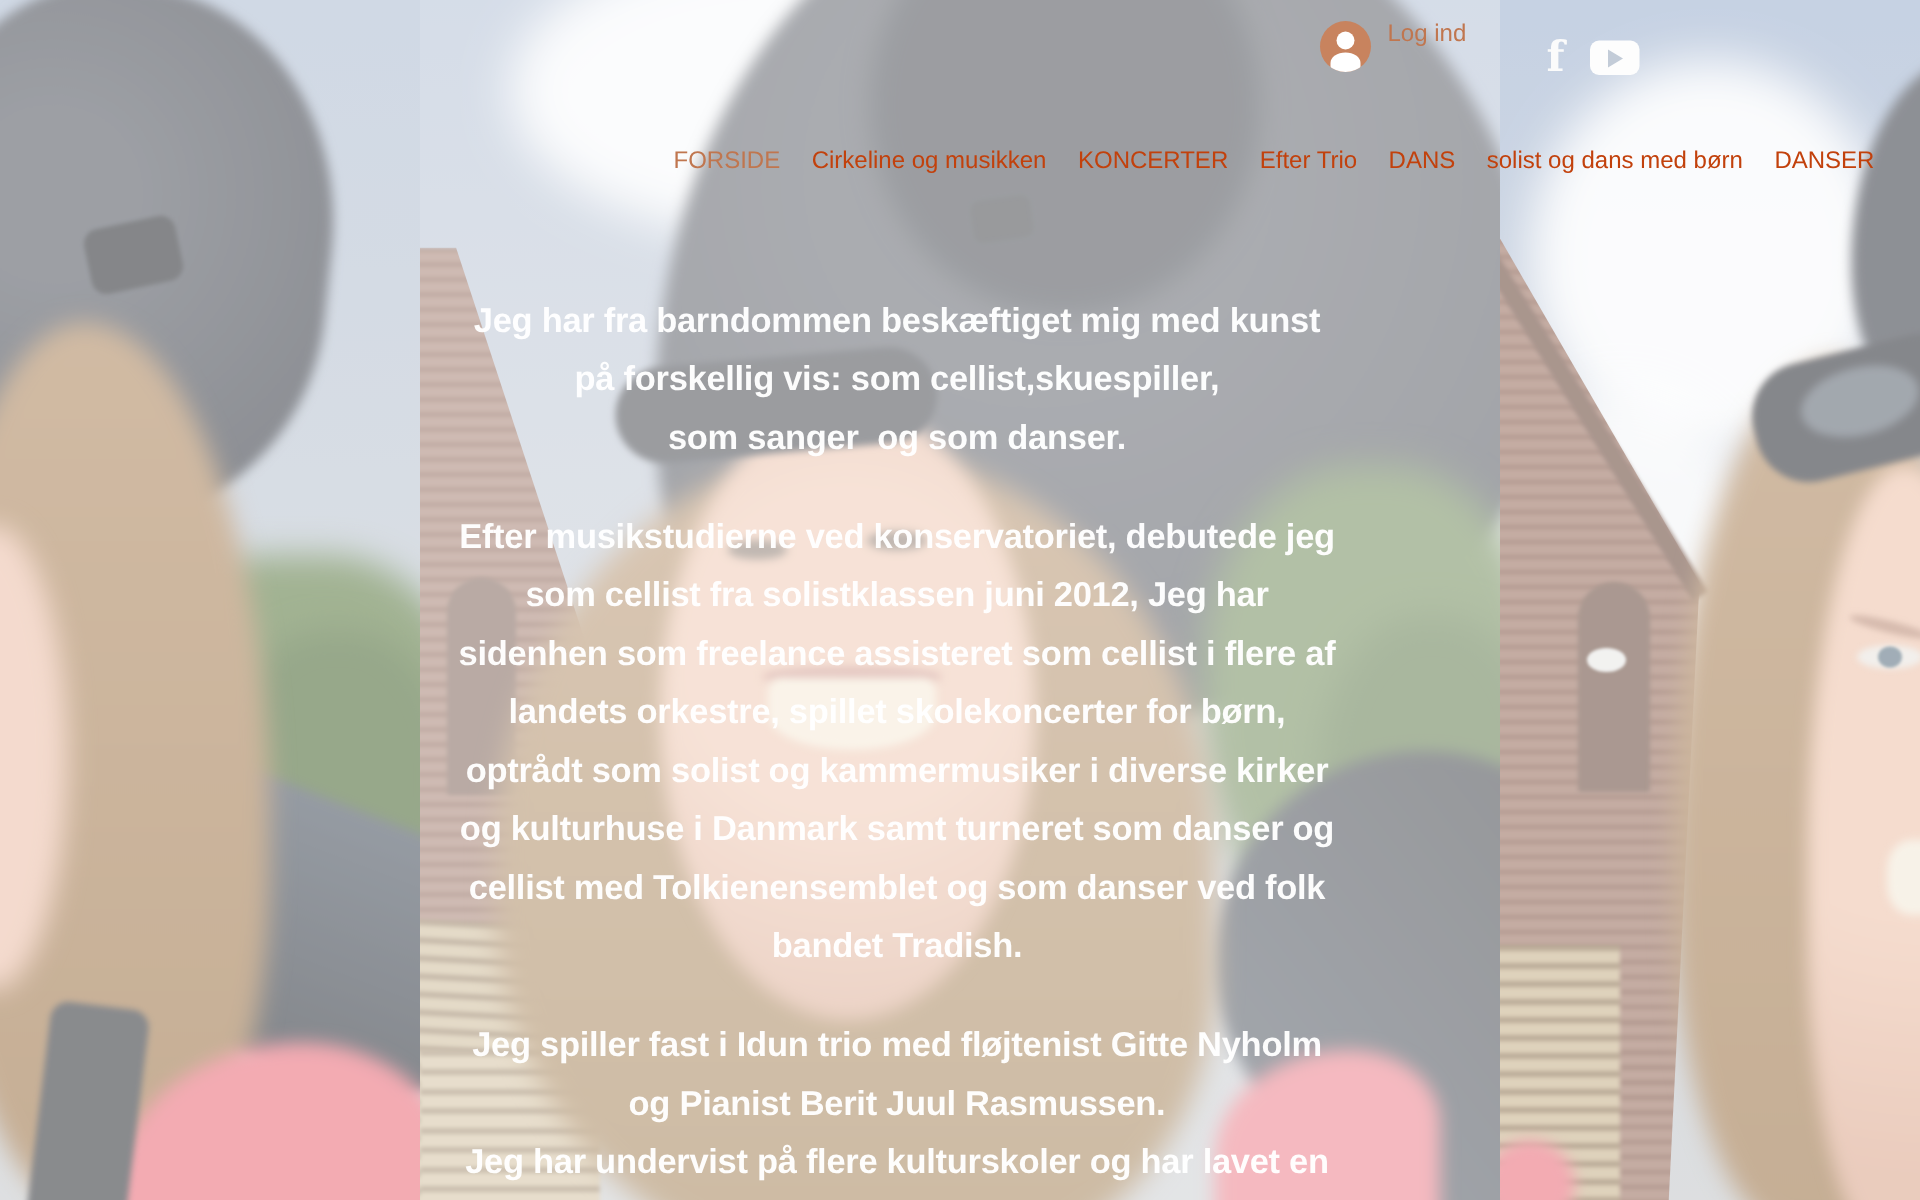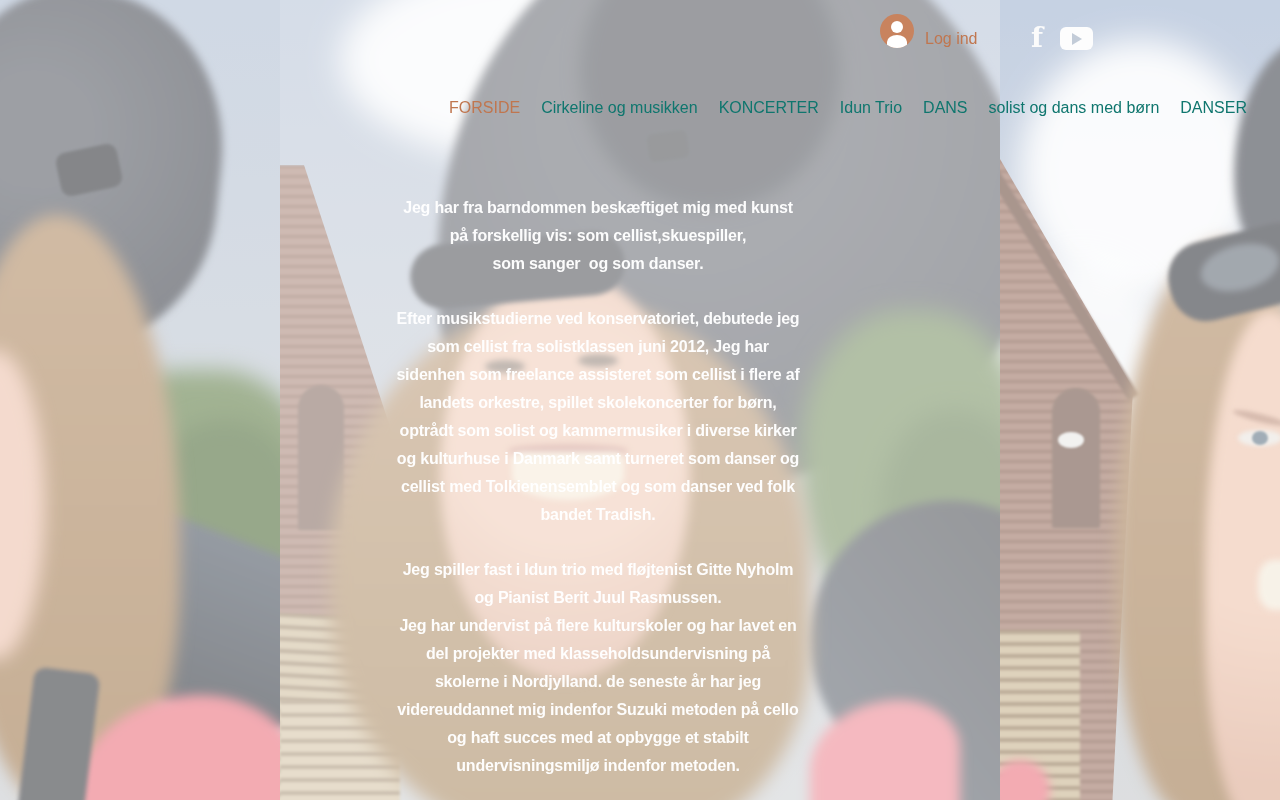--- a/index.html
+++ b/index.html
@@ -13,39 +13,39 @@
   .wash{position:absolute;inset:0;}
   .strip-left .wash,.strip-right .wash{background:rgba(255,255,255,0.42);}
   .strip-center .wash{background:rgba(255,255,255,0.52);}
 
   
   .site-title{position:absolute;left:148px;top:22px;font-size:52px;font-weight:400;
     letter-spacing:8px;color:#c1764e;white-space:nowrap;}
   .site-subtitle{position:absolute;left:150px;top:92px;font-size:25px;font-weight:400;
     letter-spacing:2px;color:rgba(252,252,252,0.93);white-space:nowrap;}
   .main-nav{position:absolute;left:449px;top:99px;display:flex;gap:21px;white-space:nowrap;}
-  .nav-item{font-size:16px;color:#0f766e;text-decoration:none;cursor:pointer;}
+  .nav-item{font-size:16px;color:#c2410c;text-decoration:none;cursor:pointer;}
   .nav-item.active{color:#c0764f;}
-  .login{position:absolute;left:880px;top:14px;display:flex;align-items:flex-end;gap:11px;
+  .login{position:absolute;left:880px;top:14px;display:flex;align-items:flex-start;gap:11px;
     background:transparent;border:none;cursor:pointer;padding:0;}
   .avatar{position:relative;width:34px;height:34px;border-radius:50%;background:#c8835e;
     overflow:hidden;display:block;}
   .av-head{position:absolute;left:11px;top:7px;width:12px;height:12px;border-radius:50%;background:#fff;display:block;}
   .av-body{position:absolute;left:7px;top:21px;width:20px;height:14px;border-radius:50% 50% 0 0;background:#fff;display:block;}
   .login-label{font-size:16px;color:#c0764f;}
   .socials{position:absolute;left:1026px;top:24px;display:flex;gap:12px;align-items:center;}
   .fb{width:22px;height:28px;color:#fbfbfb;font-family:"DejaVu Serif",serif;font-weight:bold;
       font-size:28px;line-height:28px;text-align:center;cursor:pointer;text-decoration:none;}
   .yt{position:relative;width:33px;height:23px;background:#fdfdfd;border-radius:6px;cursor:pointer;display:block;}
   .yt-tri{position:absolute;left:12px;top:6px;width:0;height:0;display:block;
     border-left:10px solid #c3ccd8;border-top:6px solid transparent;border-bottom:6px solid transparent;}
 
   
   .content{position:absolute;left:278px;top:194px;width:640px;text-align:center;}
-  .content p{margin:0 0 27px 0;font-size:16px;line-height:28px;font-weight:700;
+  .content p{margin:0 0 27px 0;font-size:23px;line-height:39px;font-weight:700;
     letter-spacing:-0.2px;color:rgba(255,255,255,0.97);white-space:pre;}
 
   
   
   .l-case{left:-70px;top:-10px;width:290px;height:360px;border-radius:48% 52% 55% 45%/52% 48% 45% 55%;
     background:radial-gradient(circle at 35% 40%,#565a63 20%,#3a3e47 80%);filter:blur(4px);transform:rotate(6deg);}
   .l-latch{left:58px;top:148px;width:62px;height:44px;background:#2e3035;border-radius:10px;
     transform:rotate(-12deg);filter:blur(1.5px);}
   .l-trees{left:85px;top:370px;width:230px;height:270px;background:#5f7c45;border-radius:42%;filter:blur(11px);}
   .l-trees2{left:150px;top:420px;width:150px;height:200px;background:#4c6936;border-radius:45%;filter:blur(11px);}
@@ -184,21 +184,21 @@
     <div class="sh r-lens"></div>
     <div class="sh r-shirt"></div>
     <div class="wash"></div>
   </div>
 
 
   <nav class="main-nav">
     <a class="nav-item active">FORSIDE</a>
     <a class="nav-item">Cirkeline og musikken</a>
     <a class="nav-item">KONCERTER</a>
-    <a class="nav-item">Idun Trio</a>
+    <a class="nav-item">Efter Trio</a>
     <a class="nav-item">DANS</a>
     <a class="nav-item">solist og dans med børn</a>
     <a class="nav-item">DANSER</a>
   </nav>
 
   <button class="login">
     <span class="avatar">
       <span class="av-head"></span>
       <span class="av-body"></span>
     </span>

